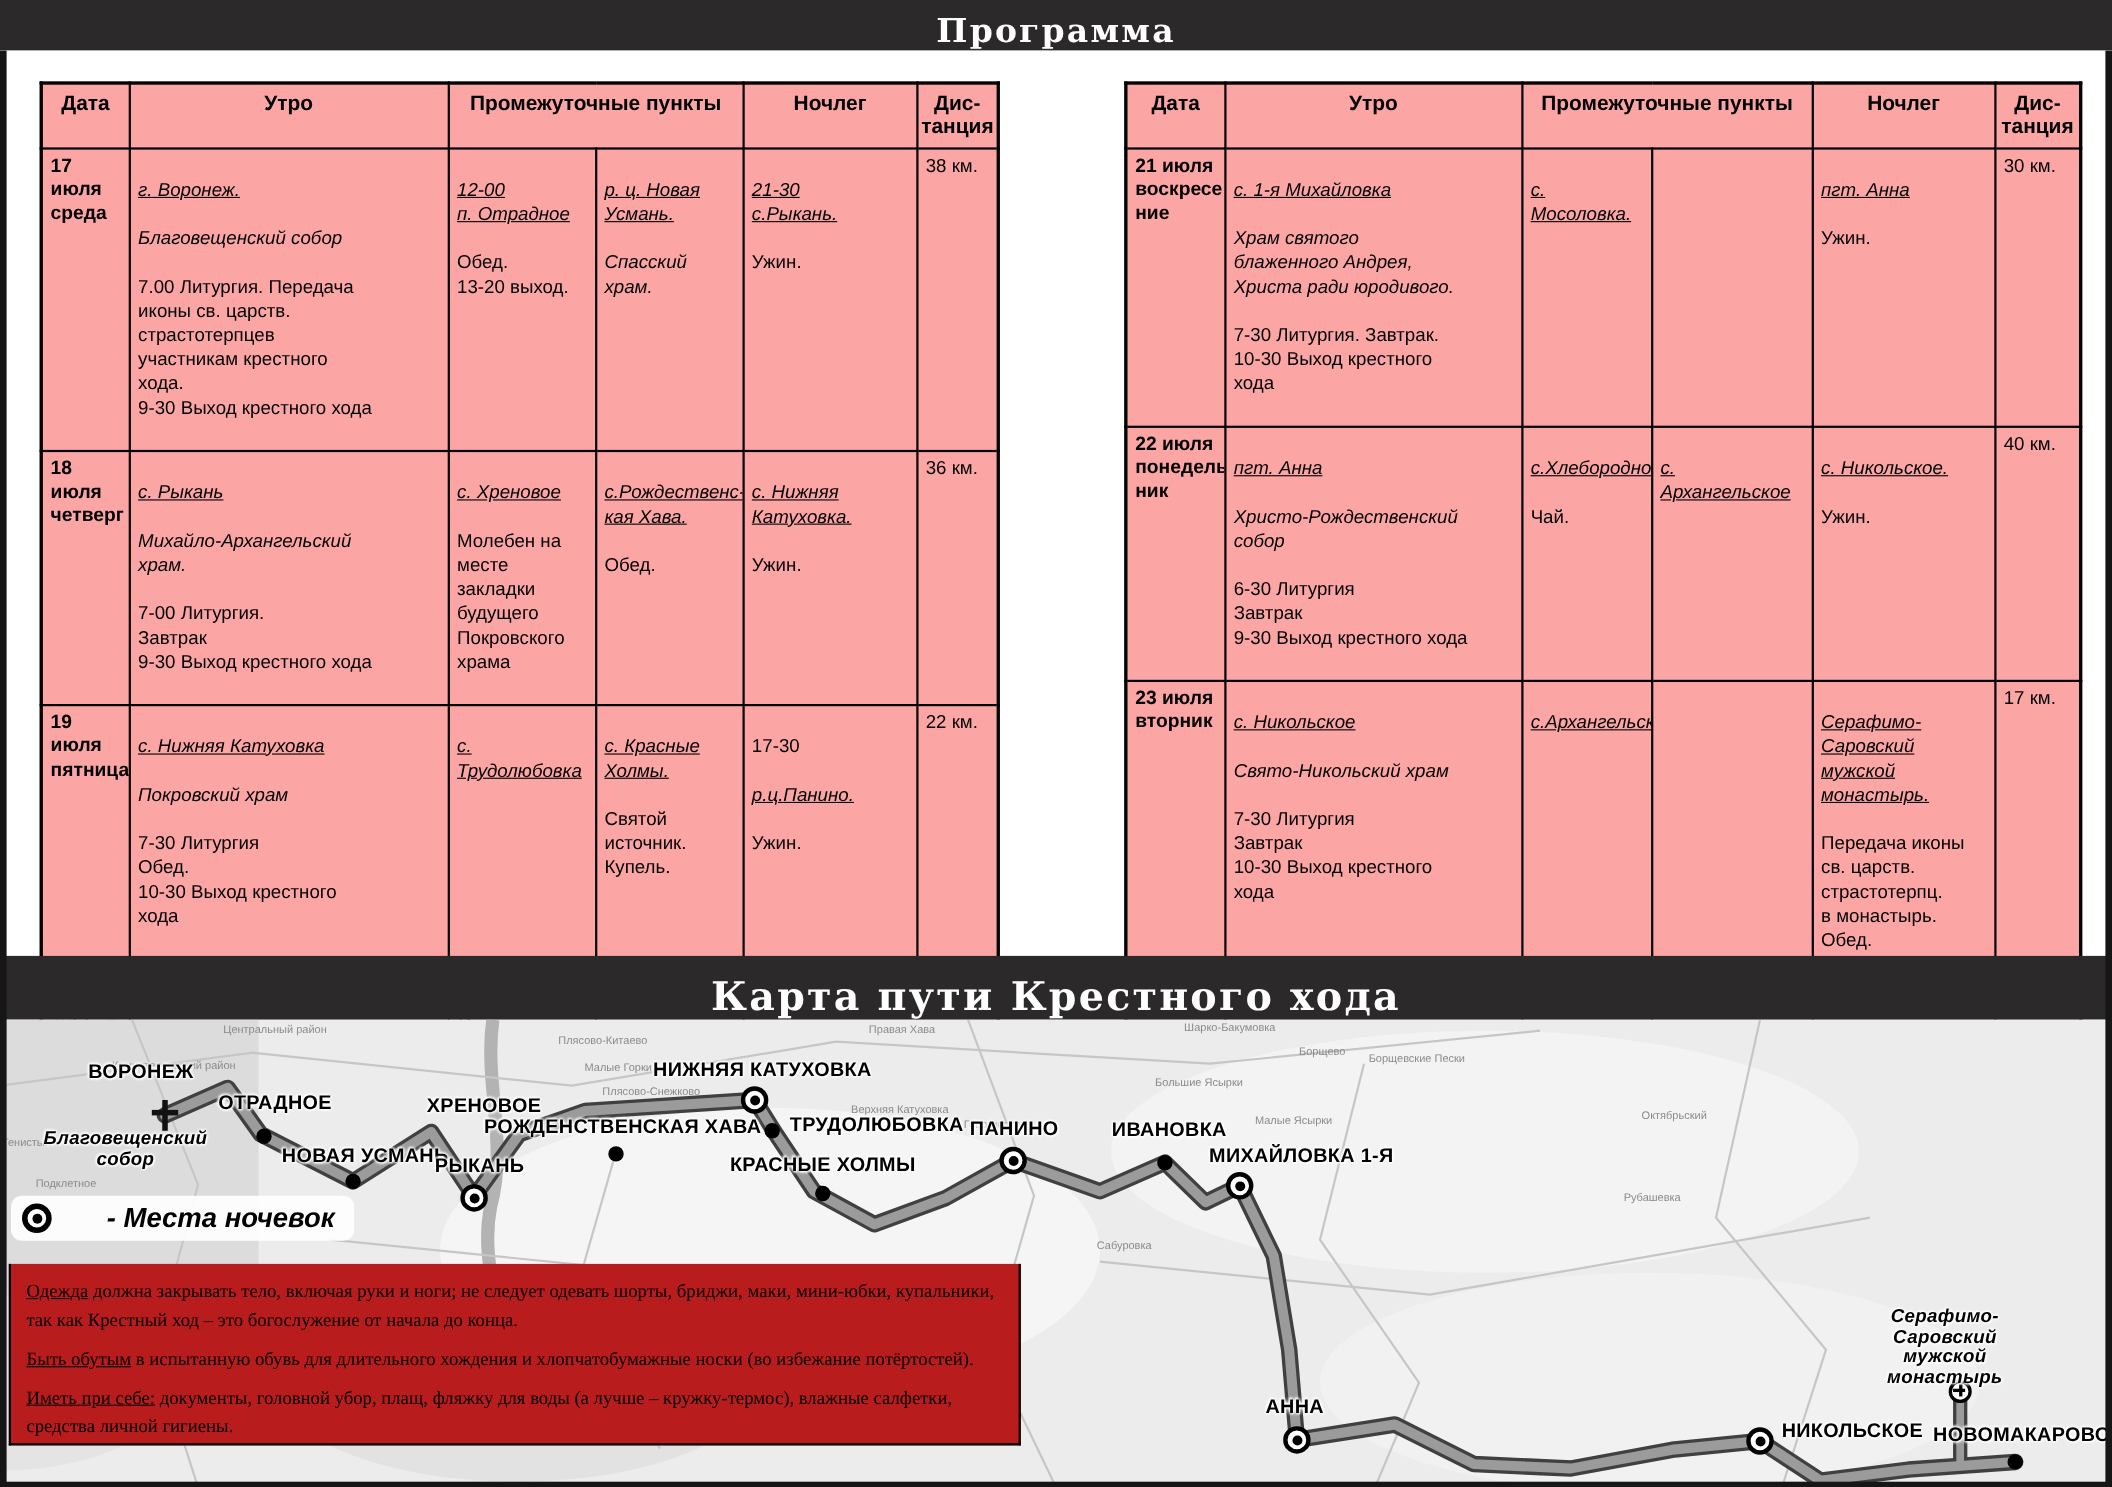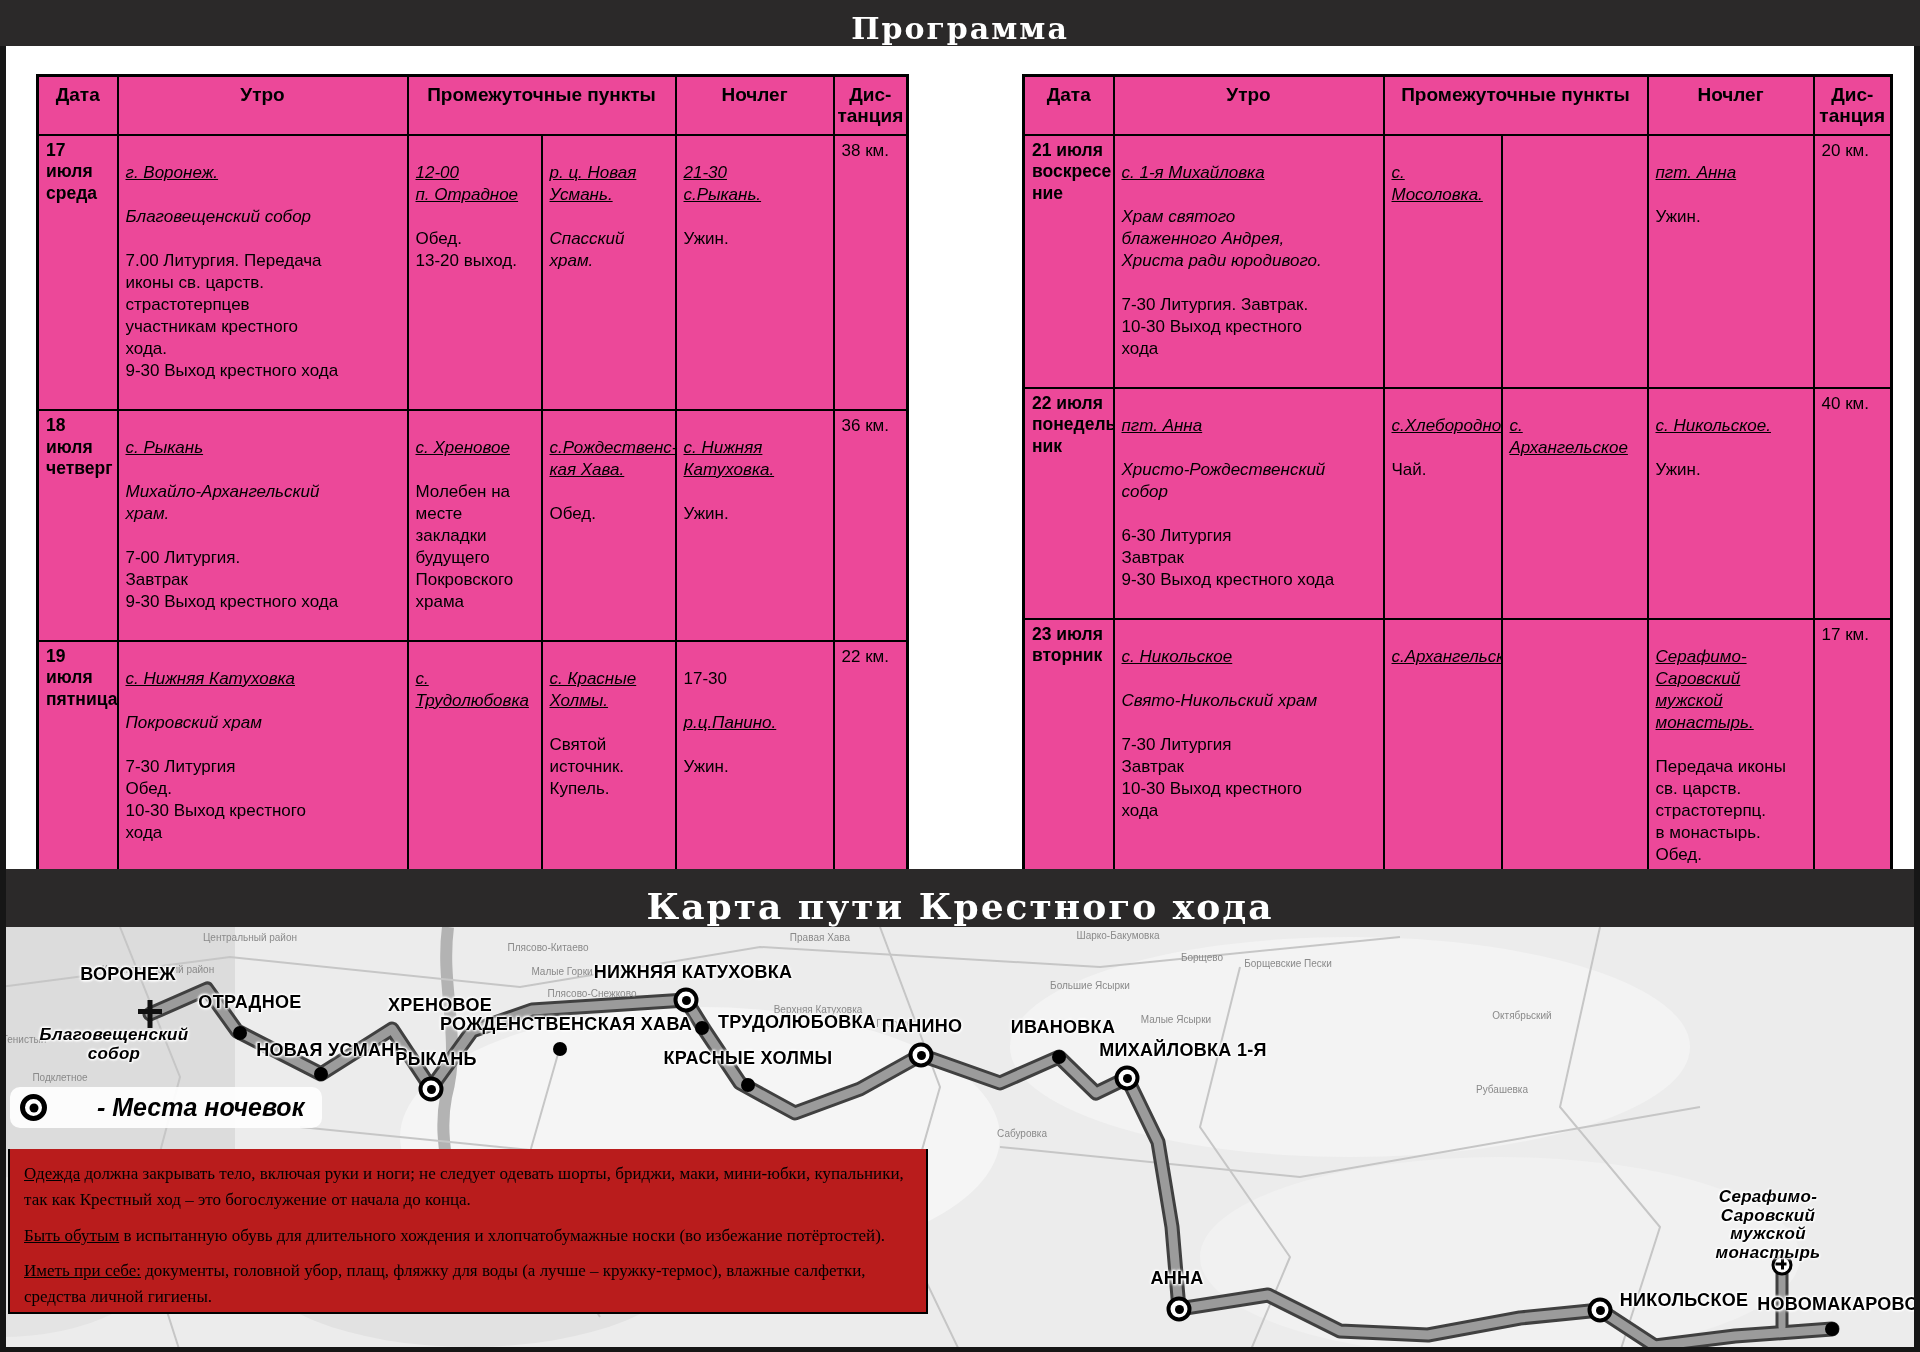--- a/index.html
+++ b/index.html
@@ -10,21 +10,21 @@
        font-family:"DejaVu Serif",serif;font-weight:bold;letter-spacing:2px;}
   .bar-top{top:0;height:46px;font-size:30px;}
   .bar-map{top:869px;height:58px;font-size:36px;}
   .edge{position:absolute;background:#161616;}
   .edge-l{left:0;top:46px;width:6px;height:1306px;}
   .edge-r{right:0;top:46px;width:6px;height:1306px;}
   .edge-b{left:0;bottom:0;width:1920px;height:5px;}
 
   .tables{position:absolute;top:46px;left:0;width:1920px;height:823px;background:#fff;}
   table.sched{border-collapse:collapse;table-layout:fixed;position:absolute;
-      background:#ec4899;font-size:17px;line-height:1.3;border:3px solid #000;}
+      background:#fca5a5;font-size:17px;line-height:1.3;border:3px solid #000;}
   table.sched th,table.sched td{border:2px solid #000;vertical-align:top;
       padding:4px 7px;white-space:pre-line;overflow:hidden;}
   table.sched th{font-size:19px;text-align:center;padding:7px 3px;line-height:1.12;}
   th.dist-h{text-align:left;padding-left:6px;}
   td.date{font-weight:bold;font-size:17.5px;padding-left:5px;line-height:1.25;}
   td.dist{font-size:17px;}
   .ch{font-style:italic;text-decoration:underline;}
   .cs{font-style:italic;}
   .cp,.cb{font-style:normal;}
   .cfoot{border-top:2px solid #000;margin:4px -7px 0 -7px;padding:3px 2px 0 6px;
@@ -250,21 +250,21 @@
 хода</div>
         </td>
         <td>
           <div class="ch">с.  Мосоловка.</div>
         </td>
         <td></td>
         <td>
           <div class="ch">пгт. Анна</div>
           <div class="cb">Ужин.</div>
         </td>
-        <td class="dist">20 км.</td>
+        <td class="dist">30 км.</td>
       </tr>
       <tr style="height:138px">
         <td class="date">22 июля
 понедель
 ник</td>
         <td>
           <div class="ch">пгт. Анна</div>
           <div class="cs">Христо-Рождественский
 собор</div>
           <div class="cb">6-30 Литургия

